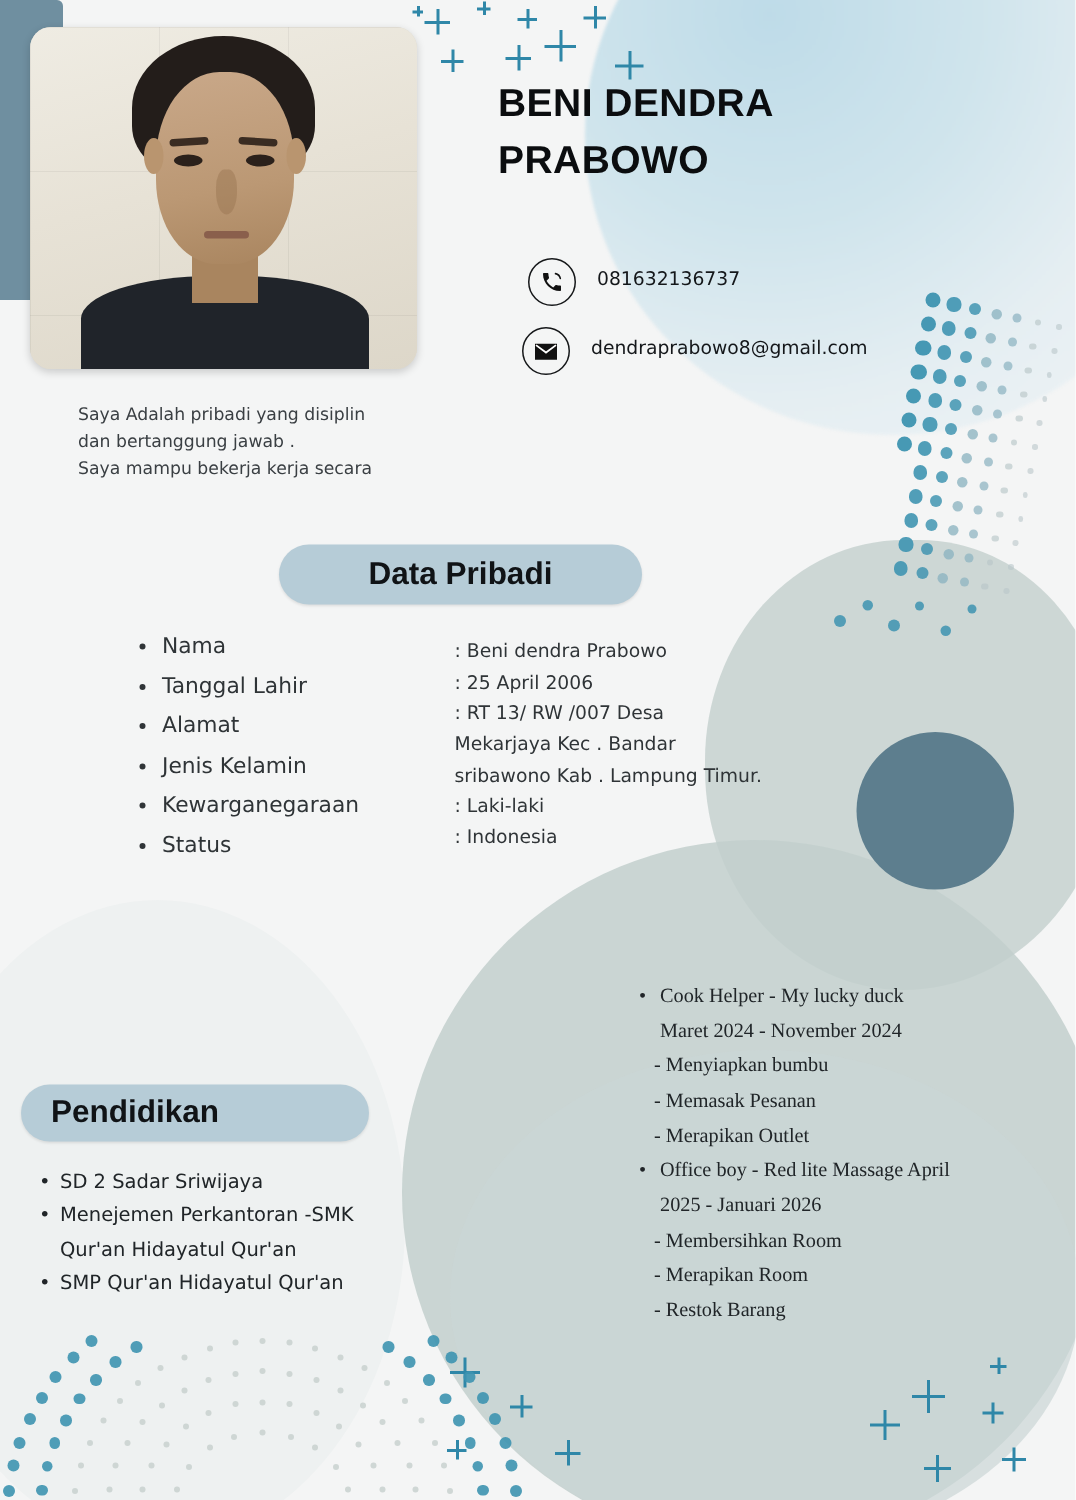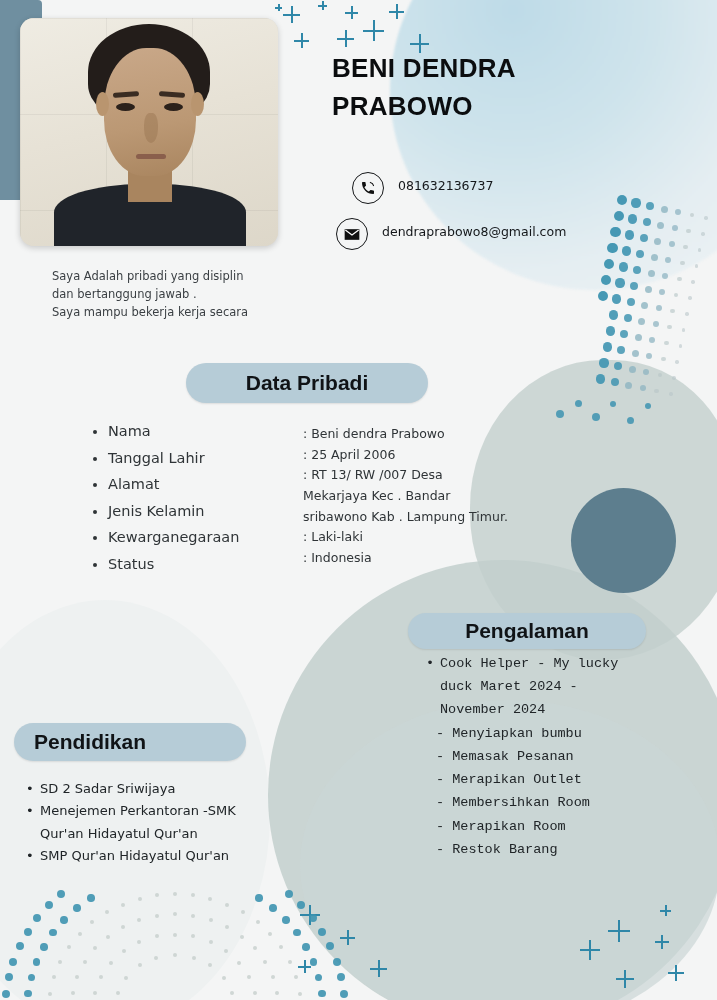--- a/index.html
+++ b/index.html
@@ -171,21 +171,21 @@
     letter-spacing: 0.3px;
   }
 
   .contact-row {
     position: absolute;
     display: flex;
     align-items: flex-start;
     gap: 14px;
   }
   .contact-row.phone { left: 352px; top: 172px; }
-  .contact-row.email { left: 336px; top: 218px; }
+  .contact-row.email { left: 348px; top: 218px; }
   .icon-circle {
     flex: 0 0 auto;
     width: 30px; height: 30px;
     border-radius: 50%;
     border: 1.6px solid #16181a;
     display: flex; align-items: center; justify-content: center;
     background: transparent;
   }
   .contact-text {
     font-family: "DejaVu Sans", sans-serif;
@@ -261,21 +261,21 @@
     font-family: "DejaVu Sans", sans-serif;
     font-size: 12.5px;
     color: #2f3437;
     line-height: 1.65;
   }
 
   .exp-list {
     position: absolute;
     left: 424px; top: 652px;
     width: 210px;
-    font-family: Liberation Mono, monospace;
+    font-family: Liberation Serif, serif;
     font-size: 13.5px;
     color: #202528;
     line-height: 1.72;
   }
   .exp-list .job {
     position: relative;
     padding-left: 16px;
   }
   .exp-list .job::before {
     content: "\2022";
@@ -582,26 +582,26 @@
   </div>
 
   <div class="dp-values" id="dp-value-list">
       <div>: Beni dendra Prabowo</div>
       <div>: 25 April 2006</div>
       <div>: RT 13/ RW /007 Desa Mekarjaya Kec . Bandar sribawono Kab . Lampung Timur.</div>
       <div>: Laki-laki</div>
       <div>: Indonesia</div>
     </div>
 
-  <div class="pill pengalaman">Pengalaman</div>
   <div class="exp-list" id="exp-list">
       <div class="job">Cook Helper - My lucky duck Maret 2024 - November 2024</div>
       <div class="task">- Menyiapkan bumbu</div>
       <div class="task">- Memasak Pesanan</div>
       <div class="task">- Merapikan  Outlet</div>
+      <div class="job">Office boy - Red lite Massage April 2025 - Januari 2026</div>
       <div class="task">- Membersihkan Room</div>
       <div class="task">- Merapikan Room</div>
       <div class="task">- Restok Barang</div>
     </div>
 
   <div class="pill pendidikan">Pendidikan</div>
   <div class="edu-list" id="edu-list">
       <div class="item">SD 2 Sadar Sriwijaya</div>
       <div class="item">Menejemen Perkantoran -SMK Qur'an Hidayatul Qur'an</div>
       <div class="item">SMP Qur'an Hidayatul Qur'an</div>

